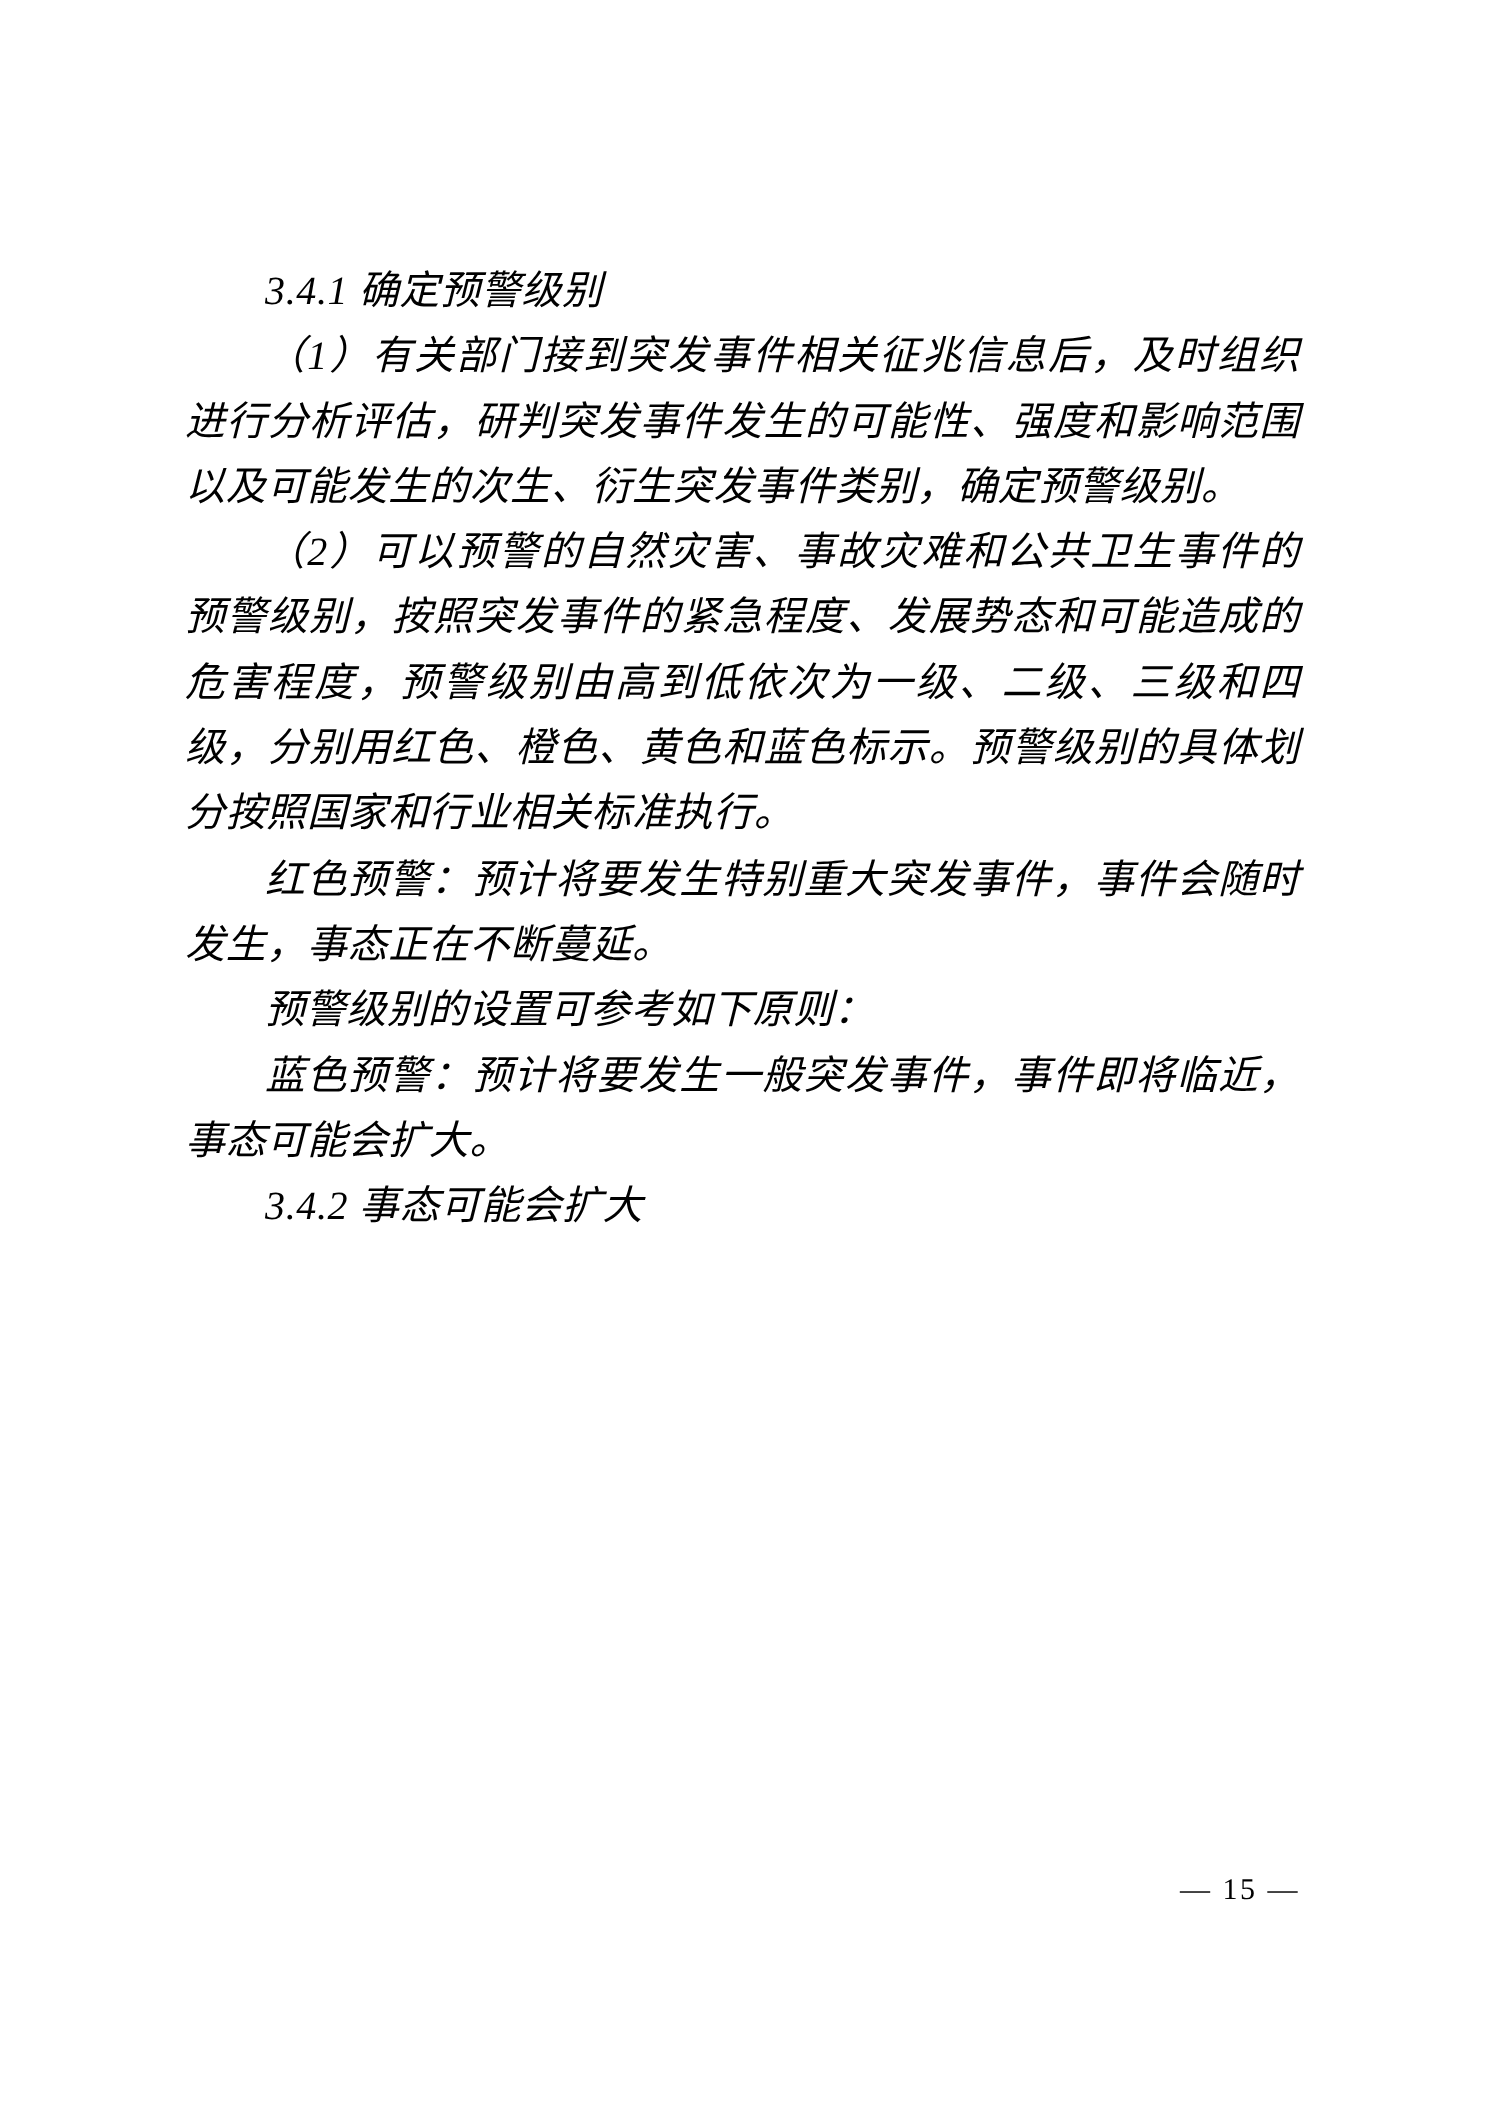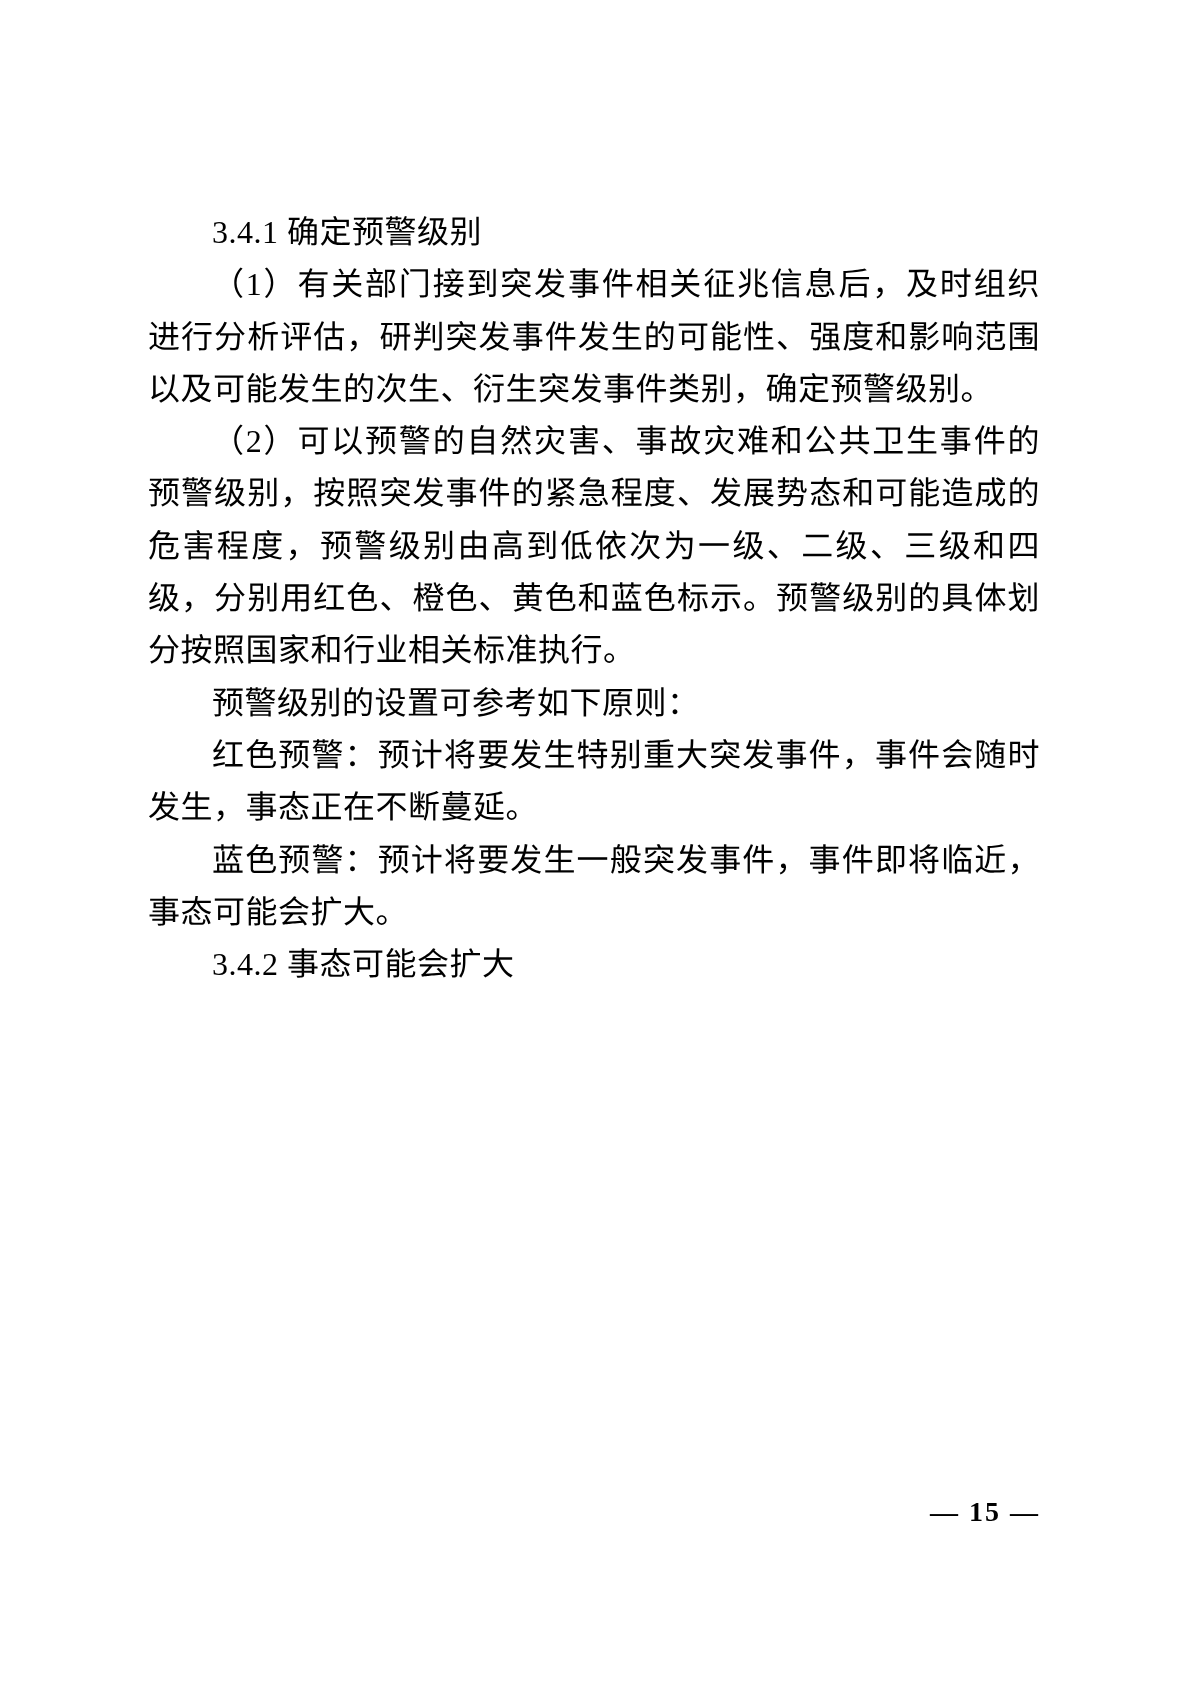--- a/index.html
+++ b/index.html
@@ -25,39 +25,39 @@
   .content p {
     margin: 0;
     padding: 0;
     font-size: 32px;
     line-height: 52.3px;
     text-align: justify;
     text-justify: inter-ideograph;
     text-indent: 2em;
     letter-spacing: 0.5px;
     word-break: break-all;
+    font-style: italic;
   }
   .footer-pagenum {
     position: absolute;
     top: 1494px;
     right: 150px;
-    font-size: 28px;
+    font-size: 24px;
     line-height: 36px;
     letter-spacing: 2px;
     color: #000000;
-    font-weight: bold;
   }
 </style>
 </head>
 <body>
 
 <div class="page">
   <div class="content">
     <p>3.4.1 确定预警级别</p>
     <p>（1）有关部门接到突发事件相关征兆信息后，及时组织进行分析评估，研判突发事件发生的可能性、强度和影响范围以及可能发生的次生、衍生突发事件类别，确定预警级别。</p>
     <p>（2）可以预警的自然灾害、事故灾难和公共卫生事件的预警级别，按照突发事件的紧急程度、发展势态和可能造成的危害程度，预警级别由高到低依次为一级、二级、三级和四级，分别用红色、橙色、黄色和蓝色标示。预警级别的具体划分按照国家和行业相关标准执行。</p>
+    <p>红色预警：预计将要发生特别重大突发事件，事件会随时发生，事态正在不断蔓延。</p>
     <p>预警级别的设置可参考如下原则：</p>
-    <p>红色预警：预计将要发生特别重大突发事件，事件会随时发生，事态正在不断蔓延。</p>
     <p>蓝色预警：预计将要发生一般突发事件，事件即将临近，事态可能会扩大。</p>
     <p>3.4.2 事态可能会扩大</p>
   </div>
   <div class="footer-pagenum">— 15 —</div>
 </div>
 
 </body></html>

